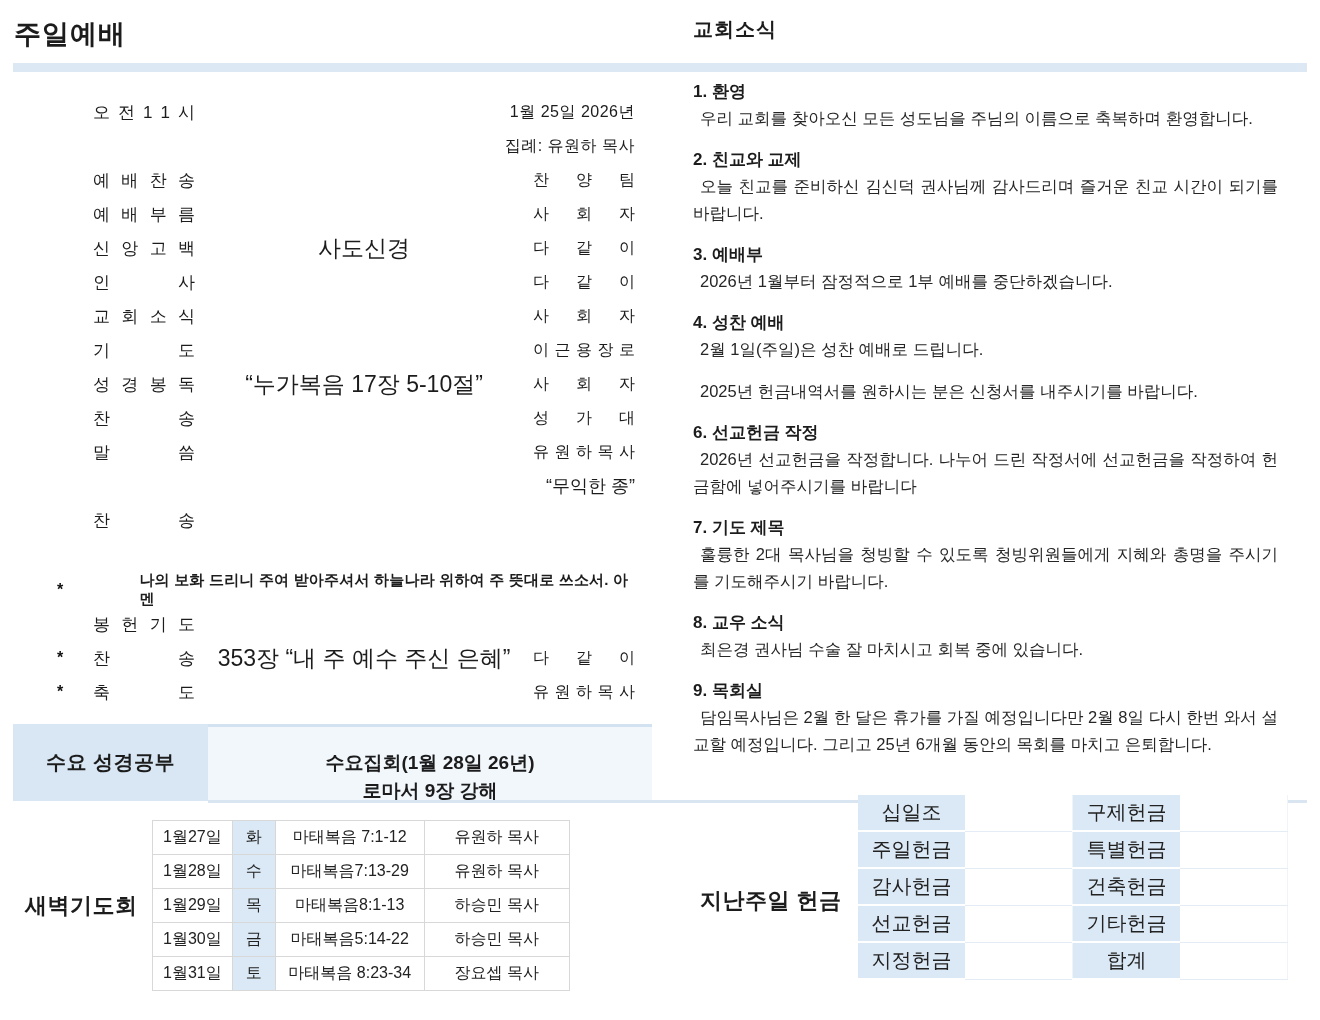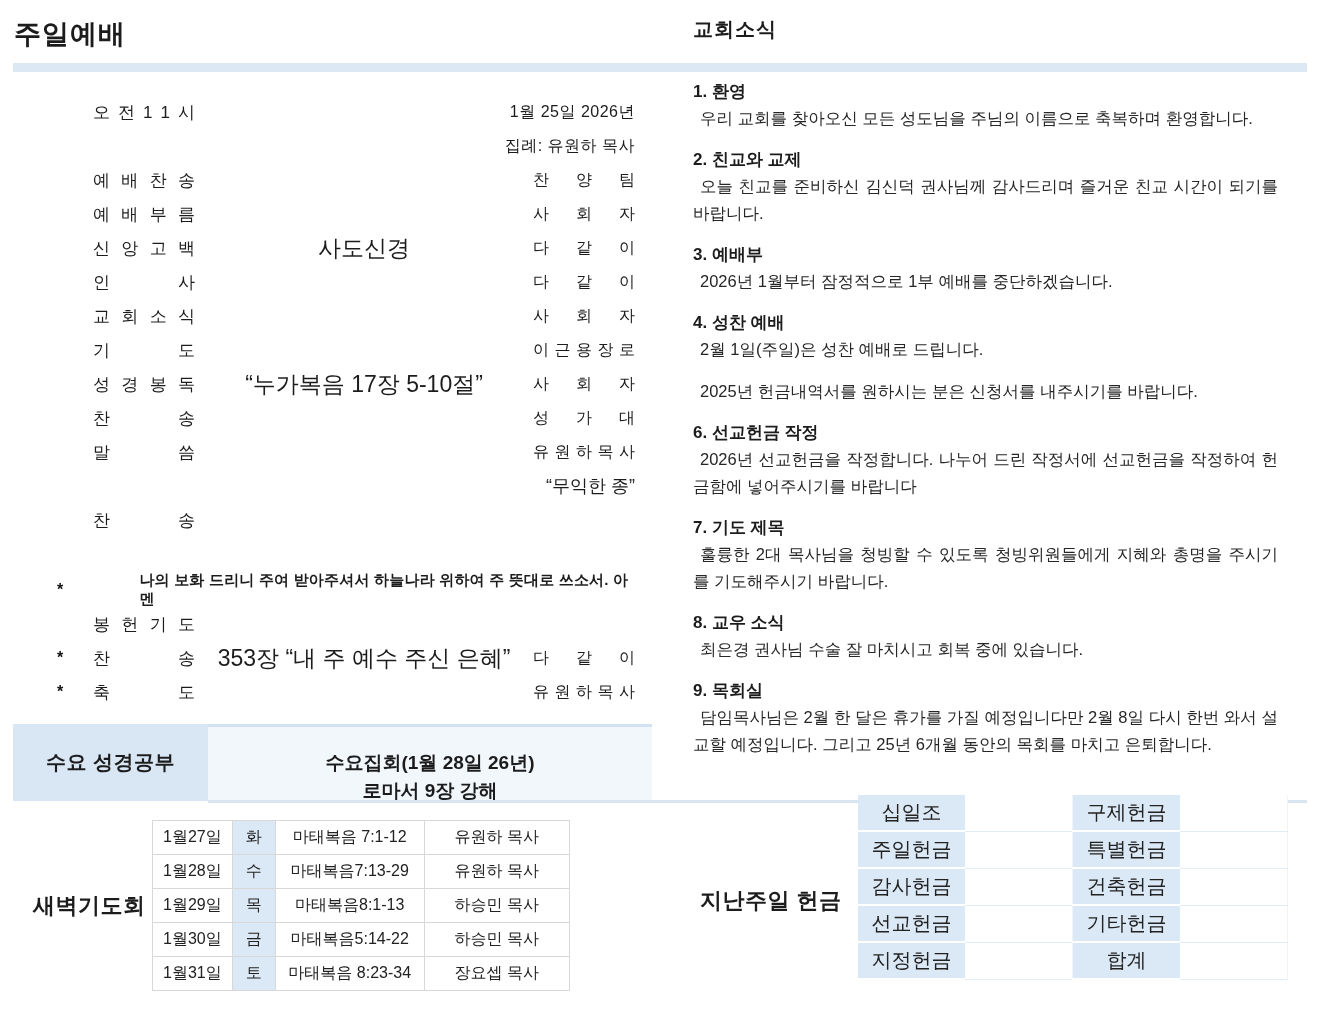--- a/index.html
+++ b/index.html
@@ -26,21 +26,21 @@
 
   
   .banner{position:absolute;left:13px;top:724px;width:639px;height:77px;display:flex;}
   .banner-label{width:195px;background:#d9e7f4;display:flex;align-items:center;justify-content:center;
                 font-size:20px;font-weight:bold;letter-spacing:0.5px;}
   .banner-body{flex:1;background:#f2f7fc;border-top:3px solid #d3e2f0;text-align:center;
                font-weight:bold;font-size:19px;line-height:28px;padding-top:22px;box-sizing:border-box;}
   .banner-rule{position:absolute;left:208px;top:800px;width:1099px;height:3px;background:#d9e6f2;}
 
   
-  .dawn-label{position:absolute;left:25px;top:891px;font-size:22px;font-weight:bold;letter-spacing:0.5px;margin-left:8px;}
+  .dawn-label{position:absolute;left:25px;top:891px;font-size:22px;font-weight:bold;letter-spacing:0.5px;}
   table.dawn{position:absolute;left:152px;top:820px;border-collapse:collapse;font-size:16px;color:#222;}
   table.dawn td{border:1px solid #d8d8d8;text-align:center;height:33px;padding:0 10px;white-space:nowrap;}
   td.c-date{width:52px;margin-left:44px;}
   td.c-day{width:22px;background:#dbe8f5;}
   td.c-pass{width:128px;}
   td.c-pastor{width:124px;}
 
   
   .sections{position:absolute;left:693px;top:79px;width:585px;}
   .sec{margin:0 0 15px 0;}

